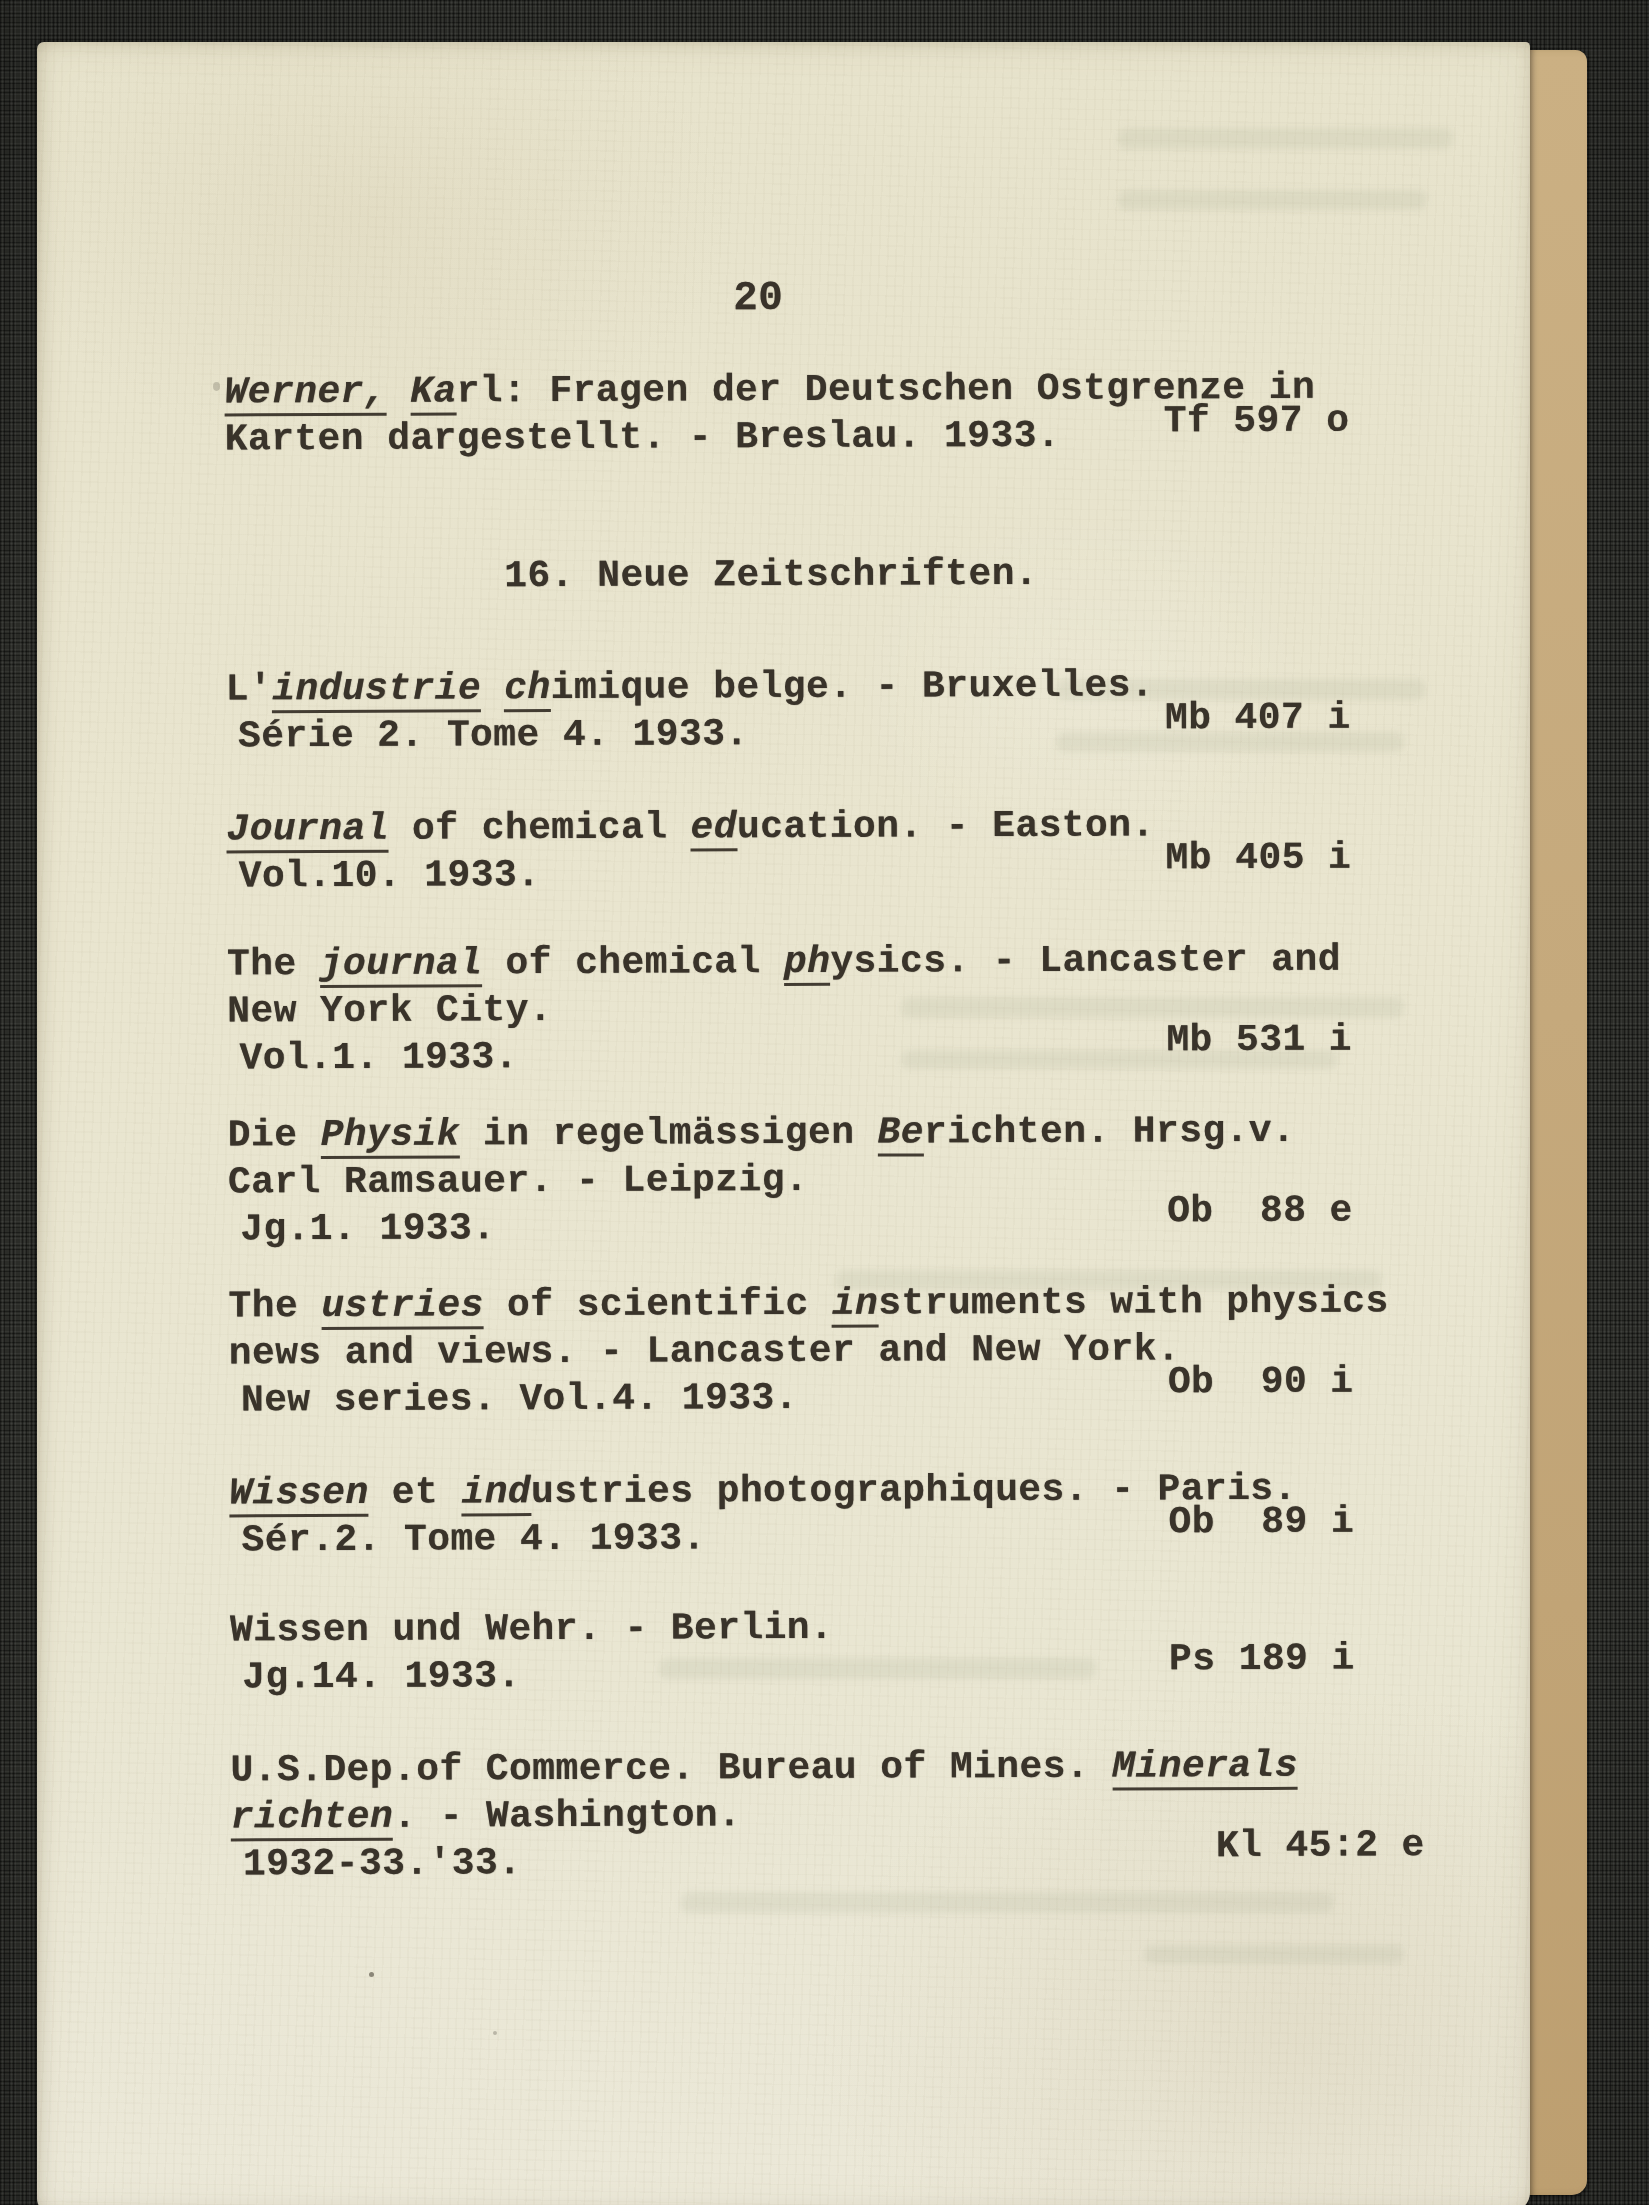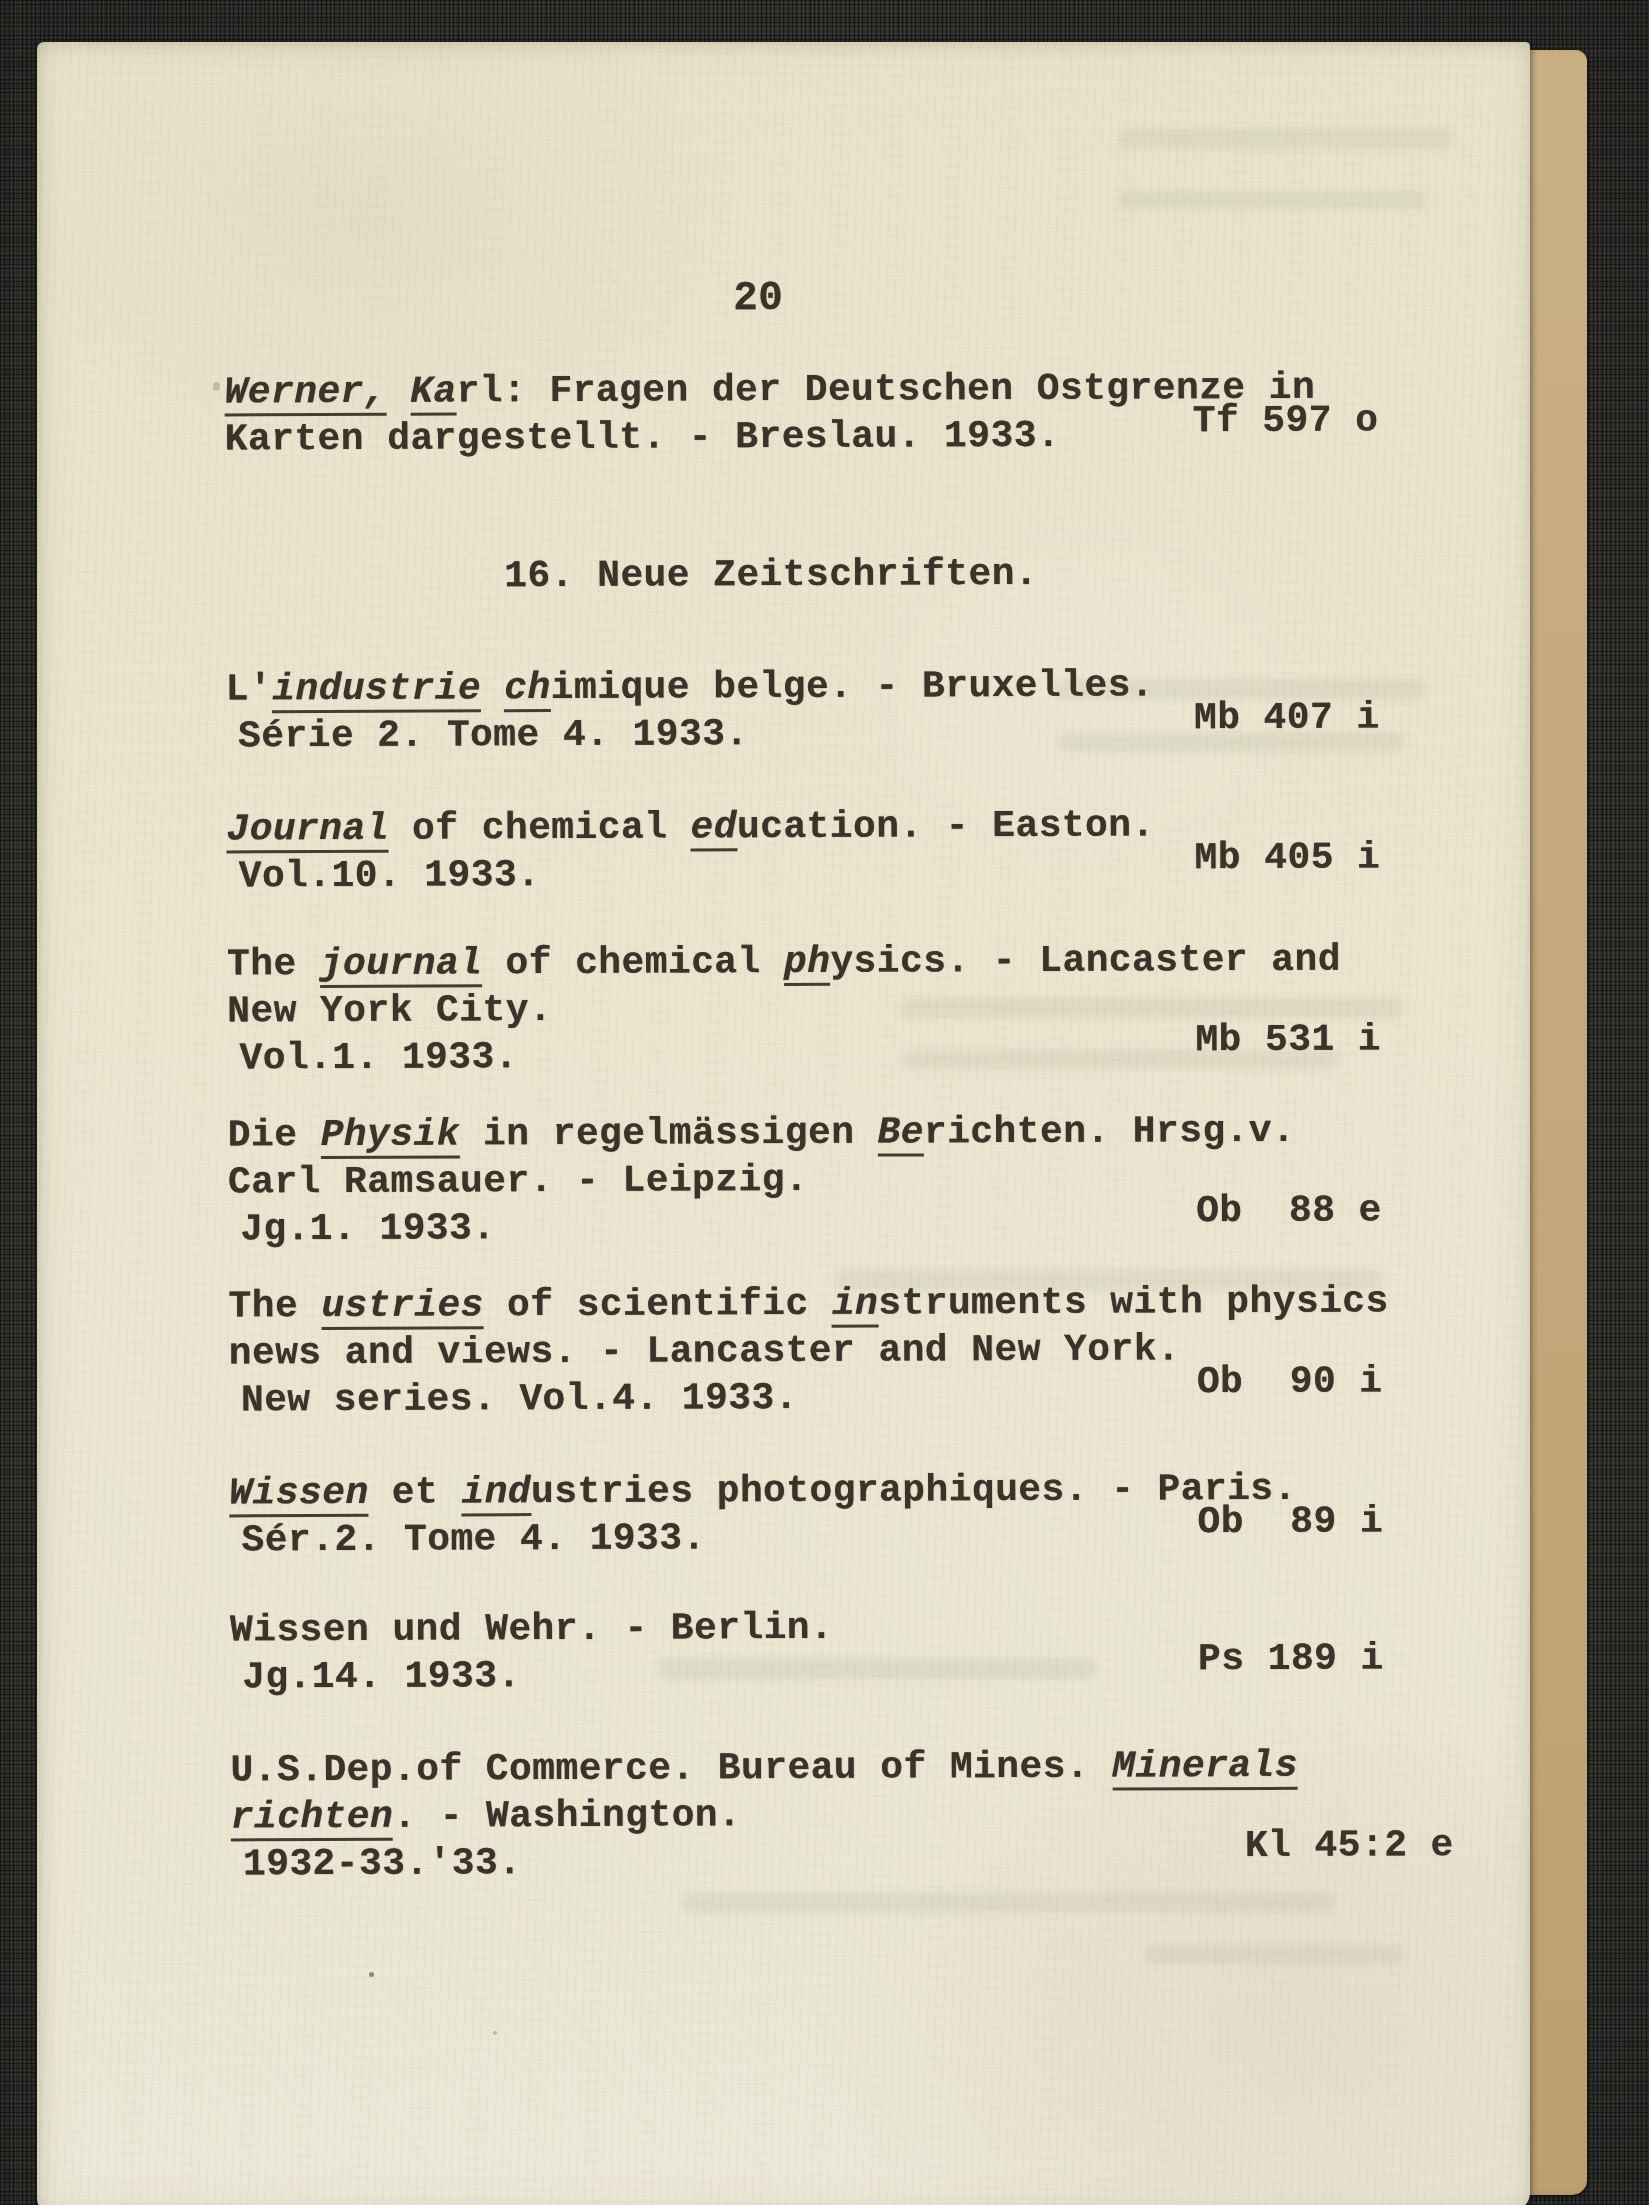--- a/index.html
+++ b/index.html
@@ -41,21 +41,21 @@
     position:absolute;inset:0;transform:rotate(-0.25deg);transform-origin:50% 0;
     color:#39332a;font-weight:bold;font-size:38px;letter-spacing:0.4px;
     text-shadow:0 0 0.9px rgba(57,51,42,0.6), 0.7px 0.4px 0 rgba(57,51,42,0.12);
   }
   .page-number{position:absolute;left:686px;top:233px;font-size:41px;white-space:pre;margin-left:9px;}
   .section-heading{position:absolute;left:465px;top:511px;white-space:pre;}
   .entry{position:absolute;left:186px;width:1279px;}
   .line{white-space:pre;line-height:47px;height:47px;}
   .line.indent{padding-left:12px;}
   .u{border-bottom:3.5px solid rgba(52,46,37,0.92);font-style:italic;}
-  .shelfmark{position:absolute;left:968px;white-space:pre;}
+  .shelfmark{position:absolute;left:939px;white-space:pre;}
   .smudge{position:absolute;background:rgba(152,163,132,0.15);filter:blur(3.5px);border-radius:8.8px;transform:skewX(-4deg);}
   .speck{position:absolute;background:rgba(60,54,44,0.55);border-radius:50%;}
 </style>
 </head>
 <body>
 
 <div class="vignette"></div>
 
 <div class="book">
   <div class="page-under"></div>

